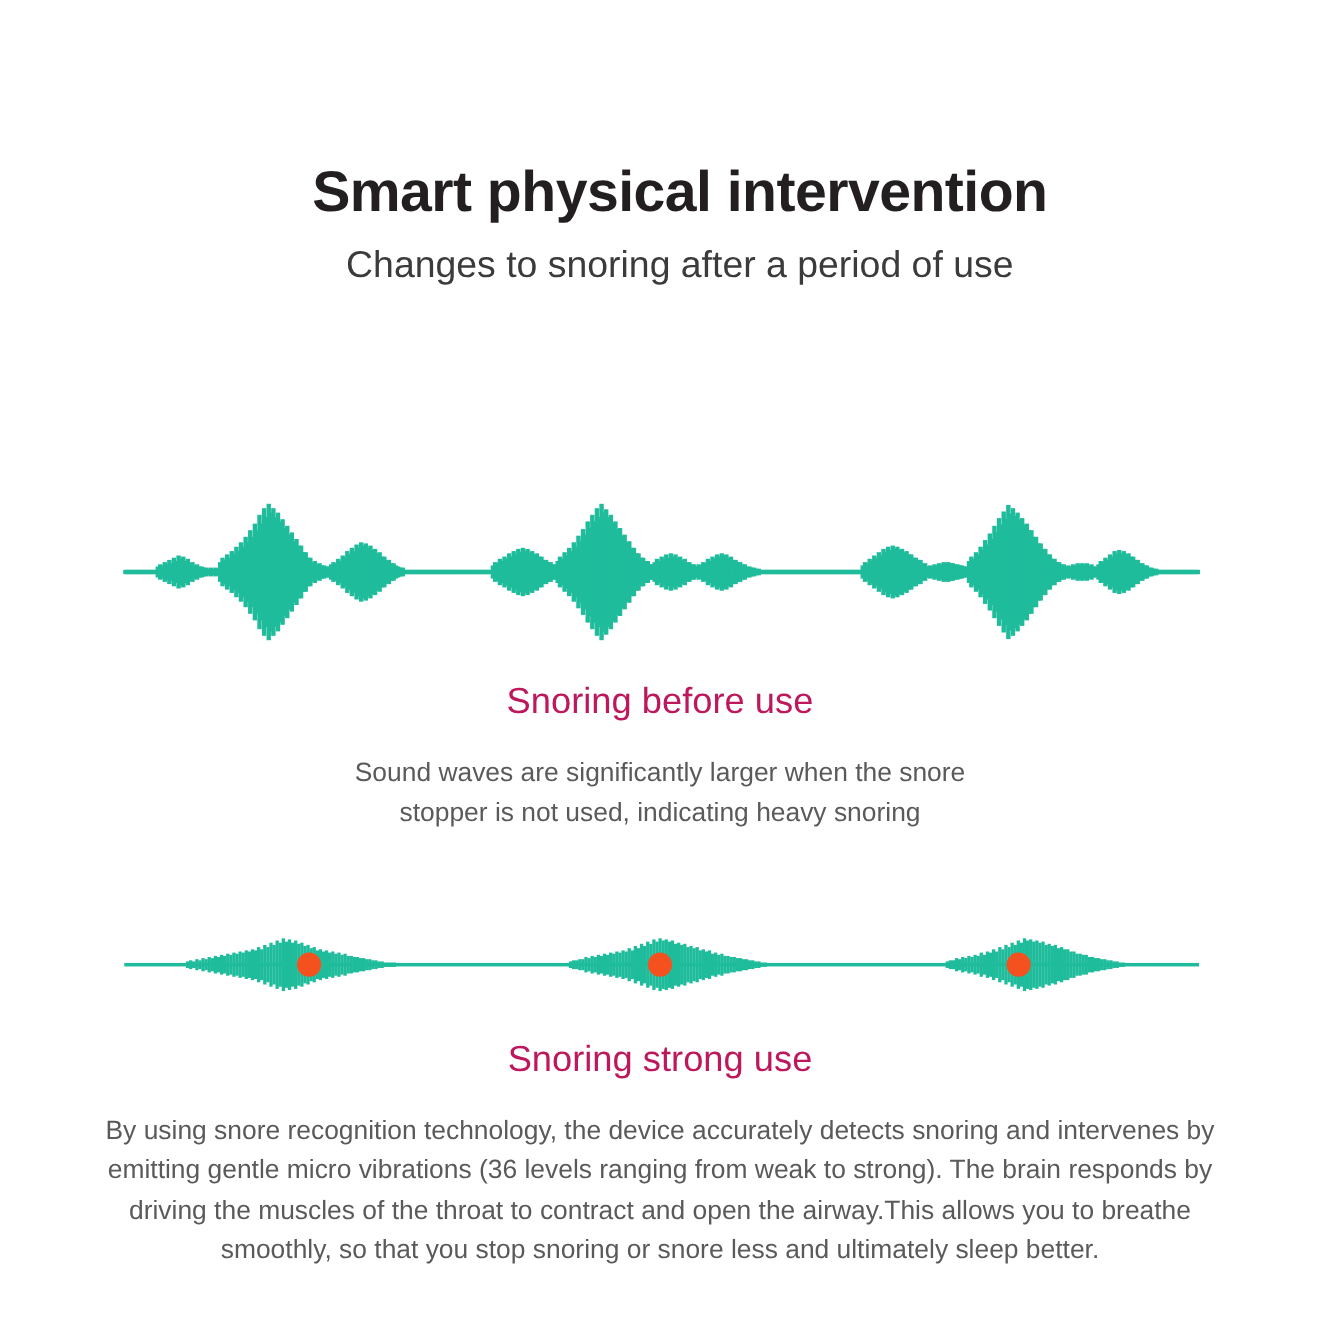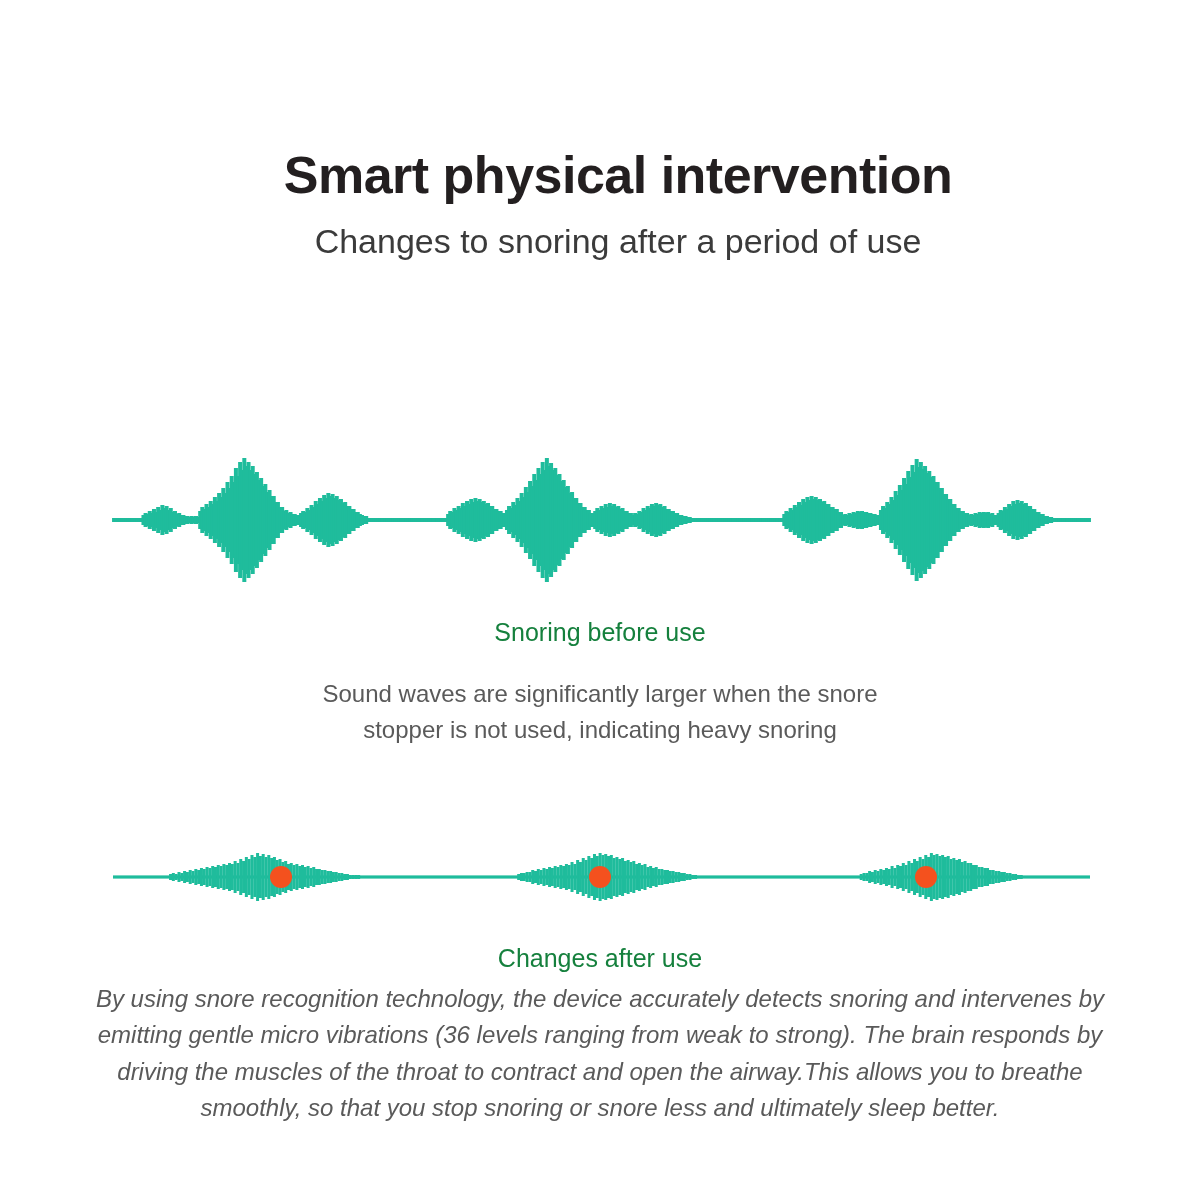--- a/index.html
+++ b/index.html
@@ -61,36 +61,36 @@
   .caption-block {
     position: absolute;
     left: 0;
     width: 1200px;
     text-align: center;
   }
   .caption-block.before { top: 618px; }
   .caption-block.after  { top: 944px; }
 
   .caption-heading {
-    font-size: 25px;
+    font-size: 33px;
     font-weight: 400;
-    color: #15803d;
+    color: #be185d;
     margin: 0;
     line-height: 1.15;
   }
   .caption-body {
     font-size: 24px;
     font-weight: 400;
     color: #5a5a5a;
     line-height: 1.52;
     margin: 16px auto 0 auto;
     white-space: pre-line;
   }
   .caption-block.before .caption-body { width: 760px; margin-top: 29px; }
-  .caption-block.after  .caption-body { width: 1070px; margin-top: 8px; font-style: italic; }
+  .caption-block.after  .caption-body { width: 1070px; margin-top: 28px; }
 </style>
 </head>
 <body>
 
 <div class="page">
 
   <div class="header">
     <h1 class="title">Smart physical intervention</h1>
     <p class="subtitle">Changes to snoring after a period of use</p>
   </div>
@@ -769,17 +769,17 @@
           <rect x="1016.91" y="29.00" width="3" height="4.00" fill="#1FBC9C"></rect>
           <rect x="1019.72" y="29.00" width="3" height="4.00" fill="#1FBC9C"></rect>
         </g>
         <circle cx="281" cy="31" r="11" fill="#F4511E"></circle>
         <circle cx="600" cy="31" r="11" fill="#F4511E"></circle>
         <circle cx="926" cy="31" r="11" fill="#F4511E"></circle>
       </svg>
   </div>
 
   <div class="caption-block after">
-    <h2 class="caption-heading">Changes after use</h2>
+    <h2 class="caption-heading">Snoring strong use</h2>
     <p class="caption-body">By using snore recognition technology, the device accurately detects snoring and intervenes by emitting gentle micro vibrations (36 levels ranging from weak to strong). The brain responds by driving the muscles of the throat to contract and open the airway.This allows you to breathe smoothly, so that you stop snoring or snore less and ultimately sleep better.</p>
   </div>
 
 </div>
 
 </body></html>

